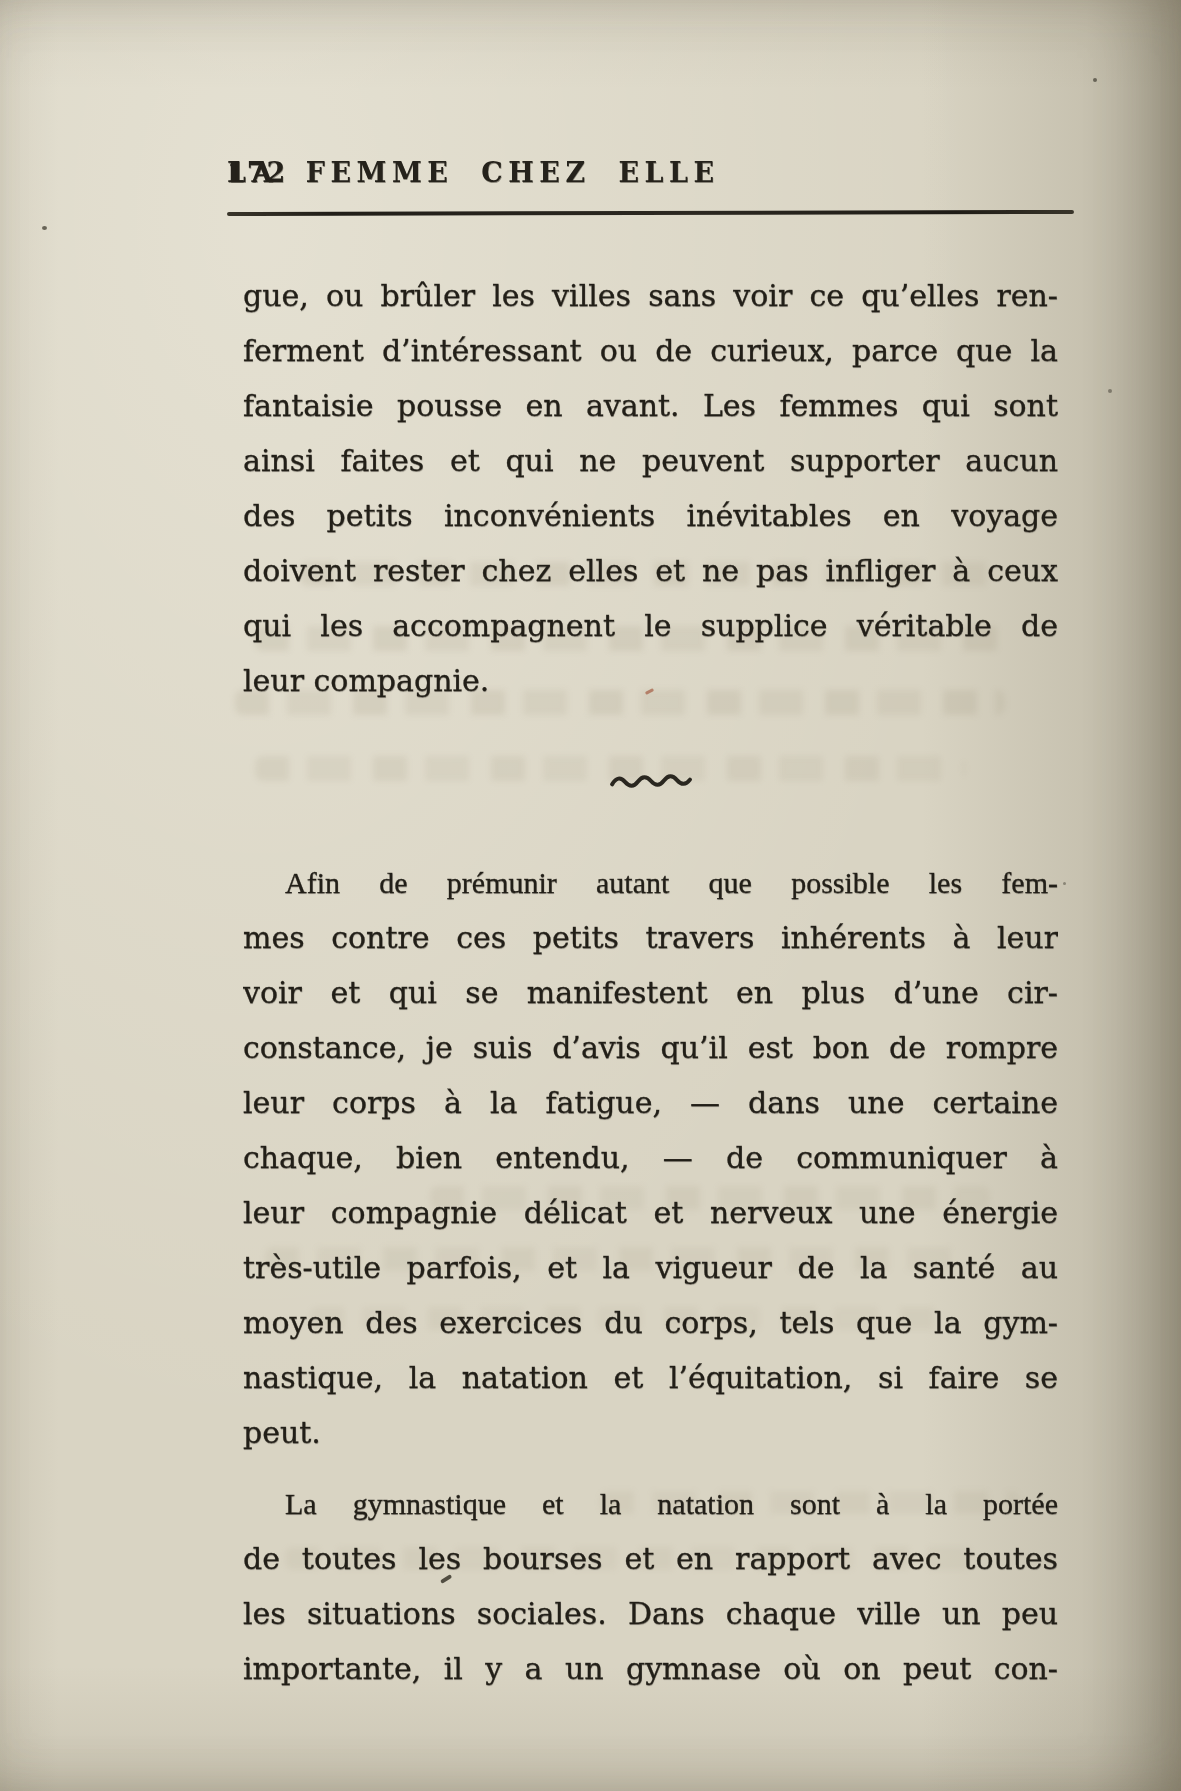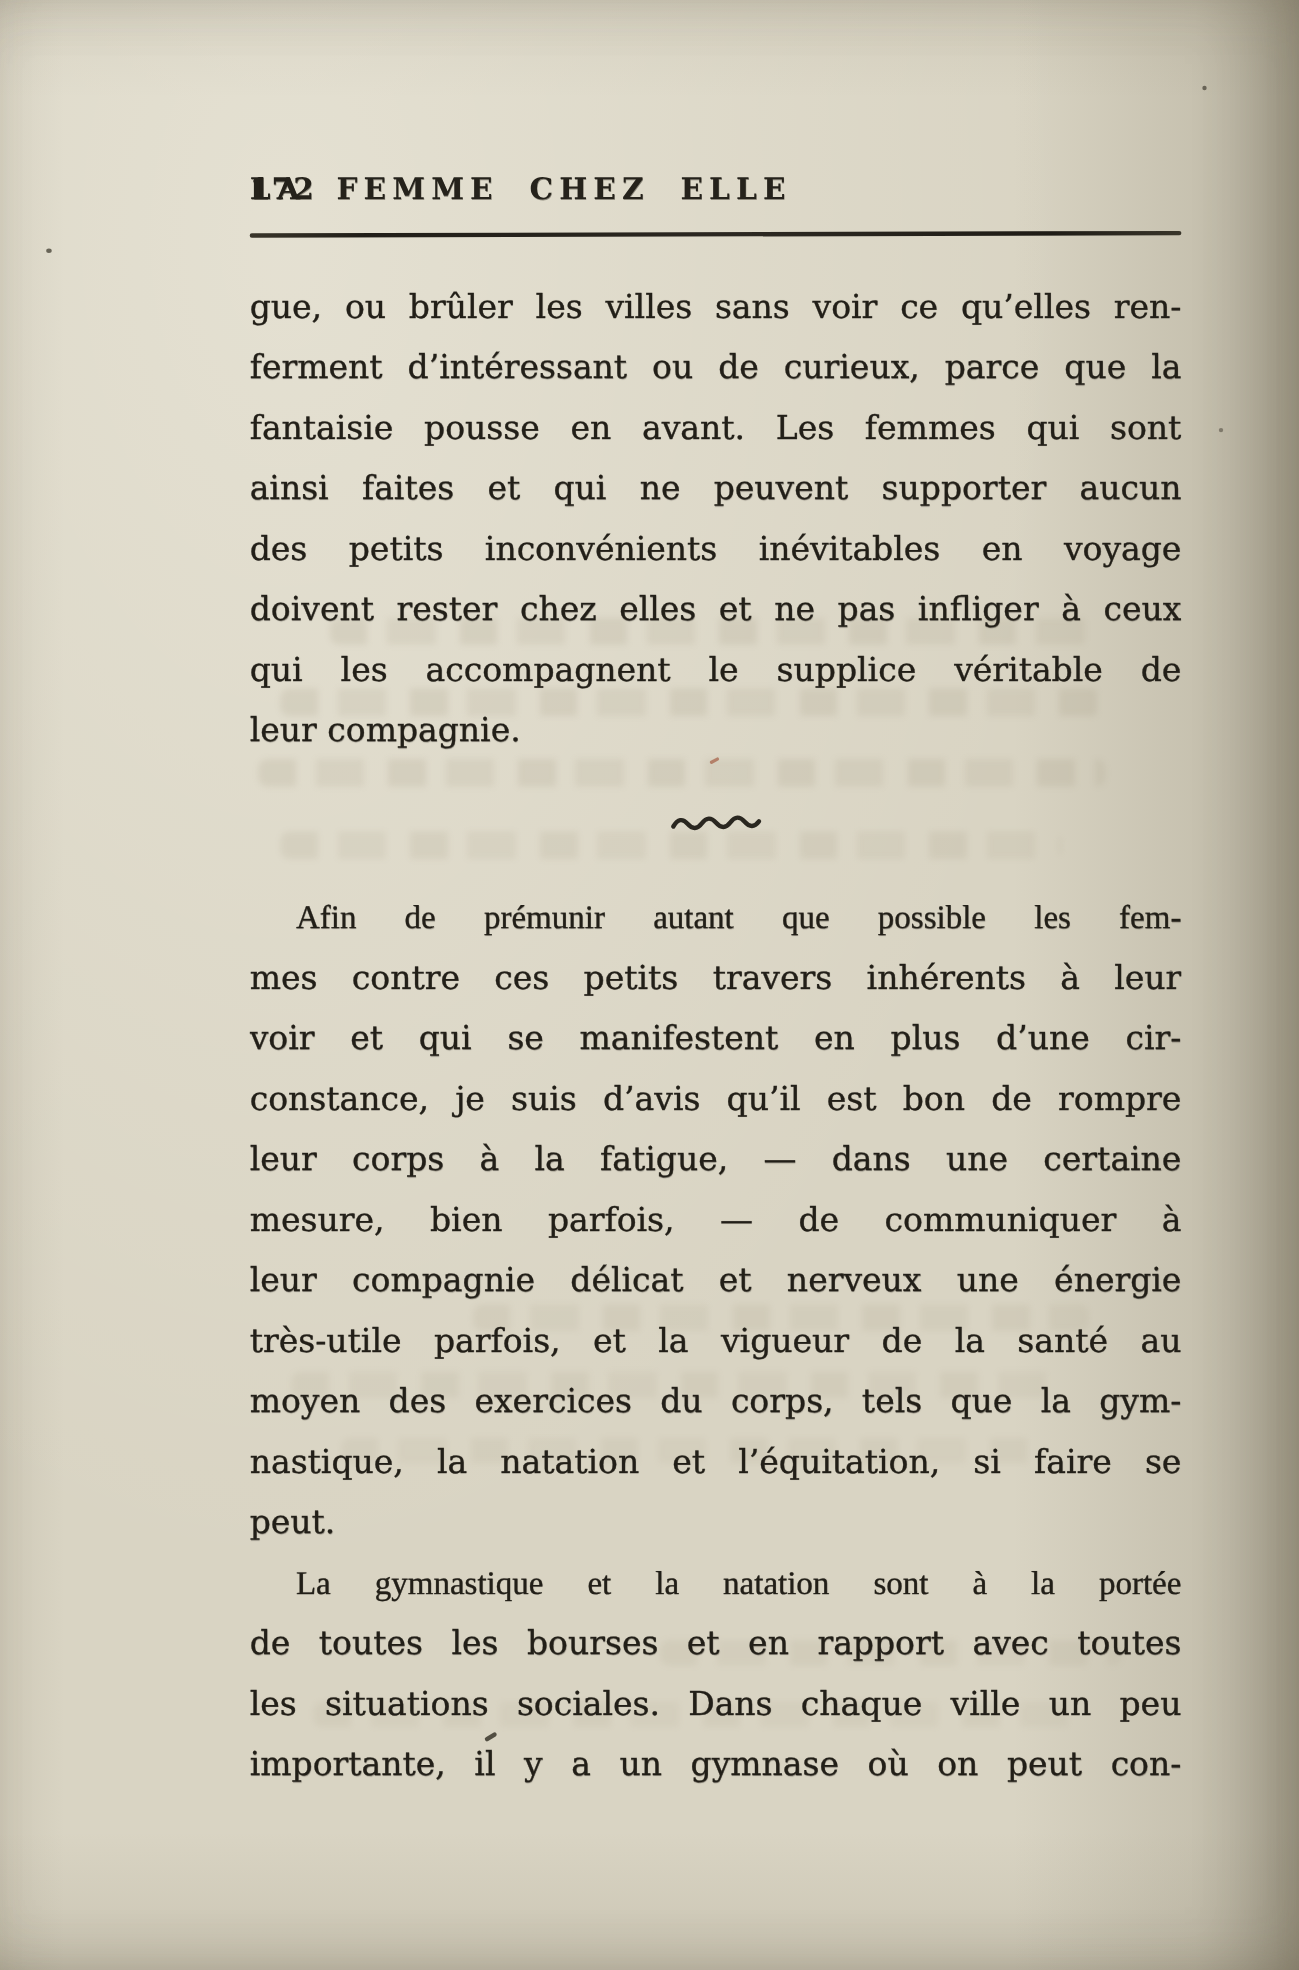--- a/index.html
+++ b/index.html
@@ -72,21 +72,21 @@
     position: absolute;
     left: 227px;
     top: 252px;
     width: 847px;
     z-index: 3;
     color: #221f18;
     font-size: 30px;
     -webkit-text-stroke: 0.3px rgba(34,31,24,0.85);
     text-shadow: 0.3px 0.5px 0.7px rgba(34,31,24,0.40);
   }
-  .para { margin: 0; }
+  .para { margin: 16px; }
   .line {
     height: 55px;
     line-height: 55px;
     text-align: justify;
     text-align-last: justify;
     overflow: hidden;
   }
   .line.no-justify { text-align-last: left; }
   .line.indent { text-indent: 42px; font-family: Liberation Serif, serif; }
 
@@ -190,21 +190,21 @@
         </svg>
       </span>
     </div>
 
     <div class="para">
       <div class="line indent">Afin de prémunir autant que possible les fem-</div>
       <div class="line">mes contre ces petits travers inhérents à leur</div>
       <div class="line">voir et qui se manifestent en plus d’une cir-</div>
       <div class="line">constance, je suis d’avis qu’il est bon de rompre</div>
       <div class="line">leur corps à la fatigue, — dans une certaine</div>
-      <div class="line">mesure, bien parfois, — de communiquer à</div>
+      <div class="line">chaque, bien entendu, — de communiquer à</div>
       <div class="line">leur compagnie délicat et nerveux une énergie</div>
       <div class="line">très-utile parfois, et la vigueur de la santé au</div>
       <div class="line">moyen des exercices du corps, tels que la gym-</div>
       <div class="line">nastique, la natation et l’équitation, si faire se</div>
       <div class="line no-justify">peut.</div>
     </div>
 
     <div class="para">
       <div class="line indent">La gymnastique et la natation sont à la portée</div>
       <div class="line">de toutes les bourses et en rapport avec toutes</div>

